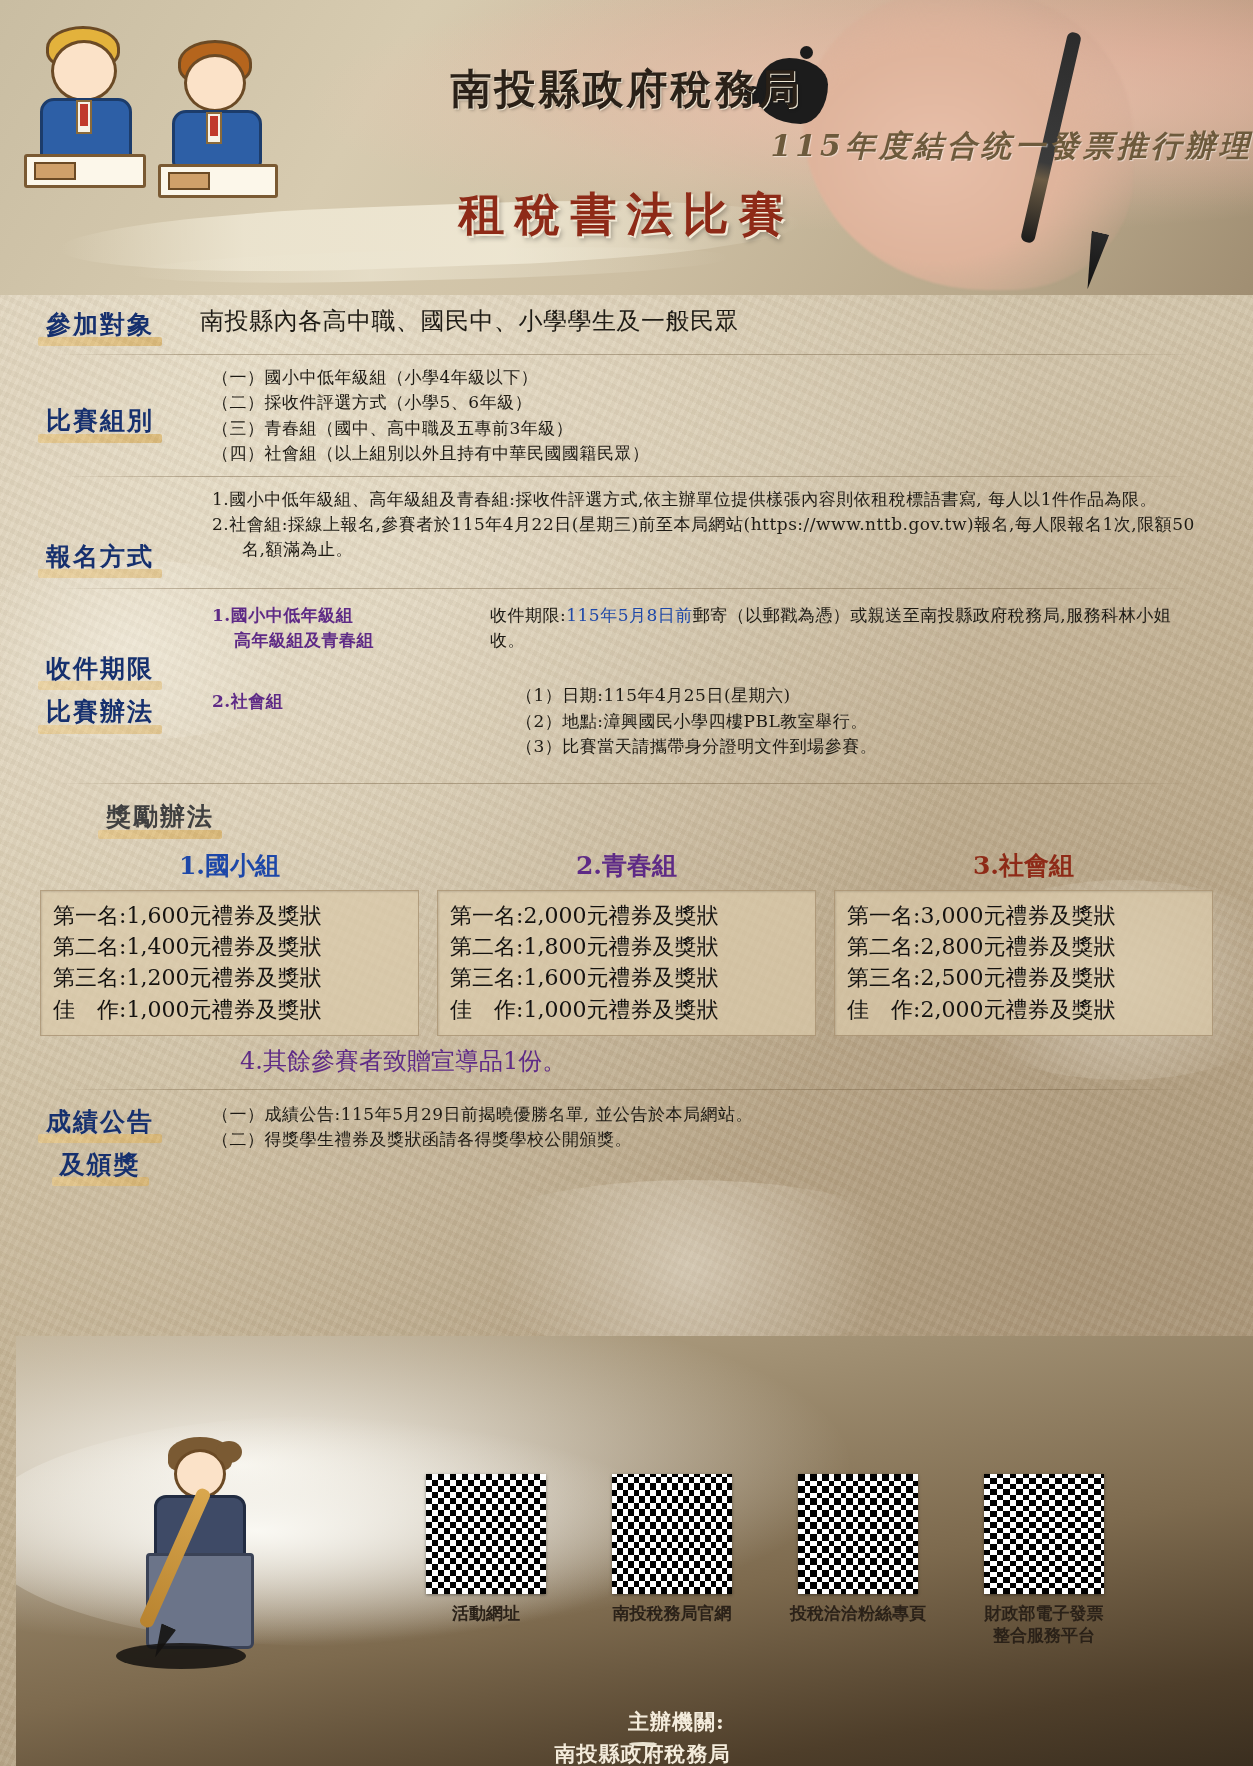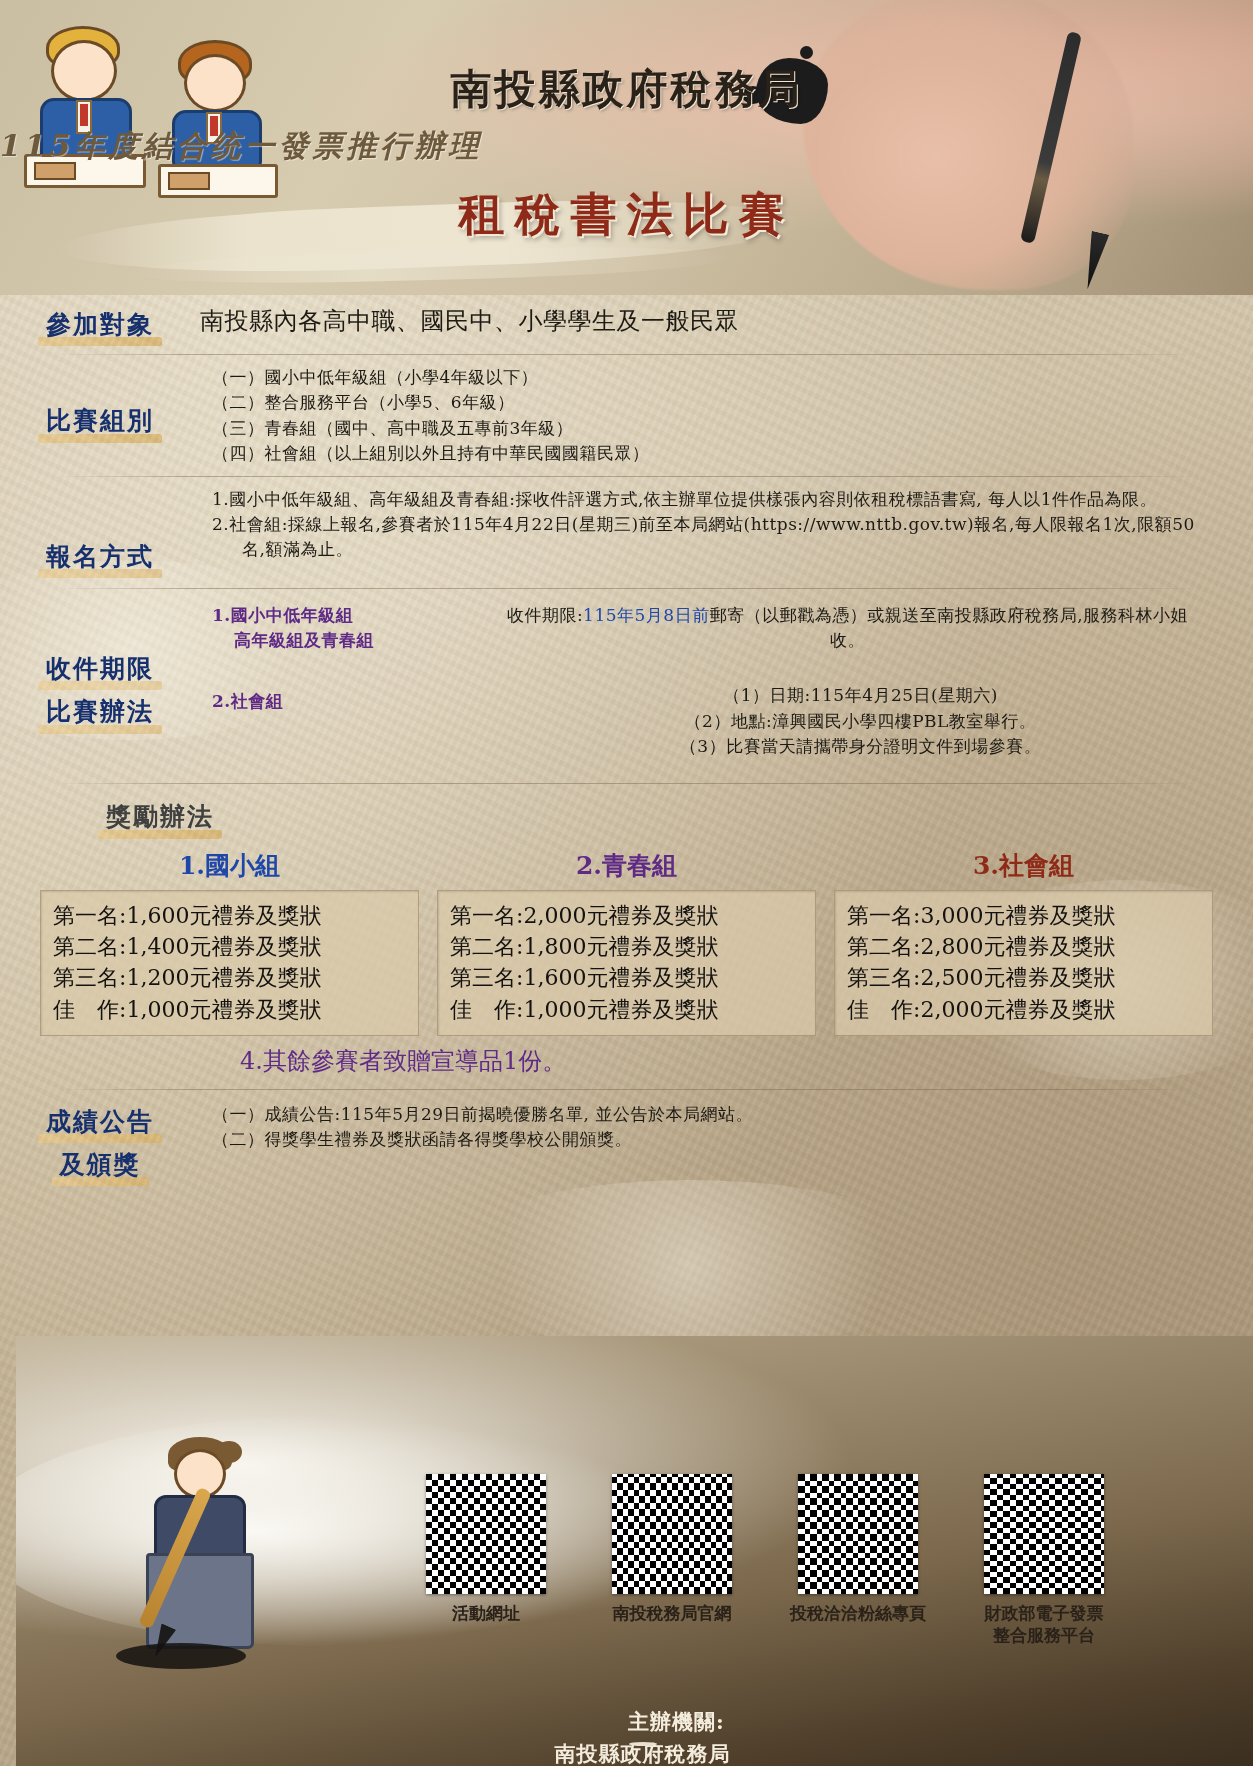--- a/index.html
+++ b/index.html
@@ -79,21 +79,21 @@
     border-radius:50%/60%;
     transform: rotate(-1.5deg);
   }
   .title-main {
     position:absolute; left:0; top:62px; width:1253px; text-align:center;
     font-family:"DejaVu Serif", serif; font-weight:bold; font-size:41px;
     color:#2a2118; letter-spacing:3px;
     text-shadow: 1px 1px 0 #efe7d4, 2px 2px 3px rgba(0,0,0,.25);
   }
   .title-sub {
-    position:absolute; left:0; top:126px; width:1253px; text-align:left;
+    position:absolute; left:0; top:126px; width:1253px; text-align:right;
     font-family:"DejaVu Serif", serif; font-style:italic; font-weight:bold; font-size:30px;
     color:#6d5a3c; letter-spacing:4px;
     text-shadow: 1px 1px 1px rgba(255,255,255,.5);
   }
   .title-big {
     position:absolute; left:0; top:184px; width:1253px; text-align:center;
     font-family:"DejaVu Serif", serif; font-weight:bold; font-size:46px;
     color:#8e2a17; letter-spacing:10px;
     text-shadow: 2px 2px 0 #f2ead7, 3px 4px 5px rgba(0,0,0,.3);
   }
@@ -123,21 +123,21 @@
   }
   .body-cell { flex:1; padding-right:48px; font-family:"DejaVu Serif", serif; color:#1d1a14; }
   .t { font-size:17px; line-height:1.48; letter-spacing:.5px; }
   .t-lg { font-size:24px; line-height:1.5; }
   .blue { color:#1d47a8; }
   .purple { color:#5e2a86; font-weight:bold; }
   .indent { text-indent:0; padding-left:30px; text-indent:-30px; }
   
   .two-col { display:flex; gap:18px; align-items:flex-start; }
   .tc-left { width:260px; flex:0 0 260px; }
-  .tc-right { flex:1;text-align:center; }
+  .tc-right { flex:1; }
   
   .awards { padding:14px 0 0 0; }
   .awards-title {
     margin-left:98px; font-family:"DejaVu Serif", serif; font-weight:bold; font-size:25px;
     color:#404040; letter-spacing:2px; display:inline-block; position:relative; padding:2px 8px 6px 8px;
   }
   .awards-title:after{
     content:""; position:absolute; left:0; right:0; bottom:0; height:9px;
     background: linear-gradient(90deg,#e8c98c,#d9b46c); opacity:.85; z-index:-1; border-radius:2px;
   }
@@ -244,21 +244,21 @@
     </div>
   </div>
   <div class="divider"></div>
 
   <div class="row" style="padding:10px 0;">
     <div class="label-cell" style="padding-top:38px;">
       <div class="label-tag">比賽組別</div>
     </div>
     <div class="body-cell" style="padding-left:12px;">
       <div class="t">（一）國小中低年級組（小學4年級以下）</div>
-      <div class="t">（二）整合服務平台（小學5、6年級）</div>
+      <div class="t">（二）採收件評選方式（小學5、6年級）</div>
       <div class="t">（三）青春組（國中、高中職及五專前3年級）</div>
       <div class="t">（四）社會組（以上組別以外且持有中華民國國籍民眾）</div>
     </div>
   </div>
   <div class="divider"></div>
 
   <div class="row" style="padding:10px 0;">
     <div class="label-cell" style="padding-top:52px;">
       <div class="label-tag">報名方式</div>
     </div>

